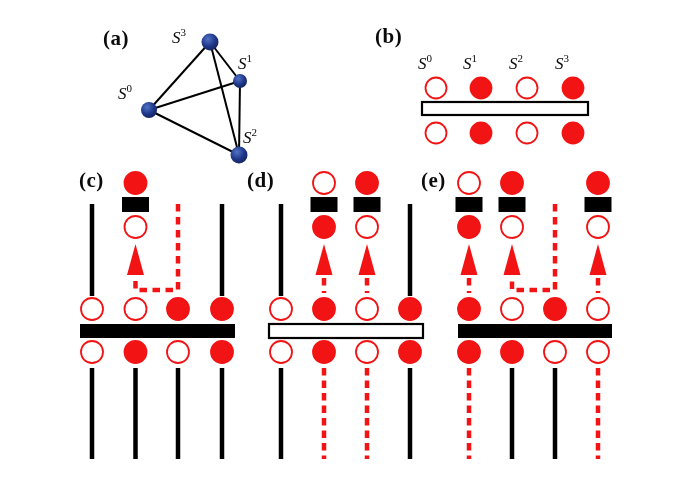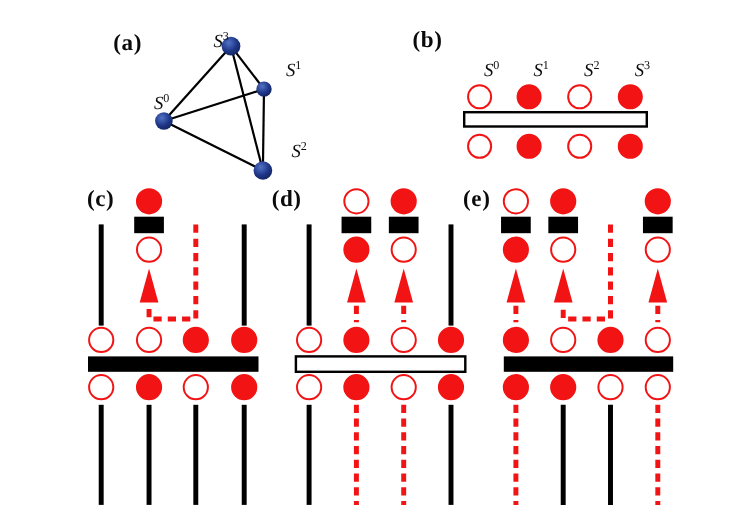--- a/index.html
+++ b/index.html
@@ -14,21 +14,21 @@
   .panel-letter{
     position:absolute;
     font-weight:bold;
     font-size:21px;
     color:#0b0b0b;
     letter-spacing:0.5px;
   }
   .math-label{
     position:absolute;
     width:36px;
-    text-align:right;
+    text-align:left;
     font-size:17px;
     color:#0b0b0b;
     line-height:20px;
     white-space:nowrap;
   }
   .math-label i{font-style:italic;font-family:"Liberation Serif", serif;}
   .math-label sup{font-size:11px;font-style:normal;line-height:0;}
 </style>
 </head>
 <body>

